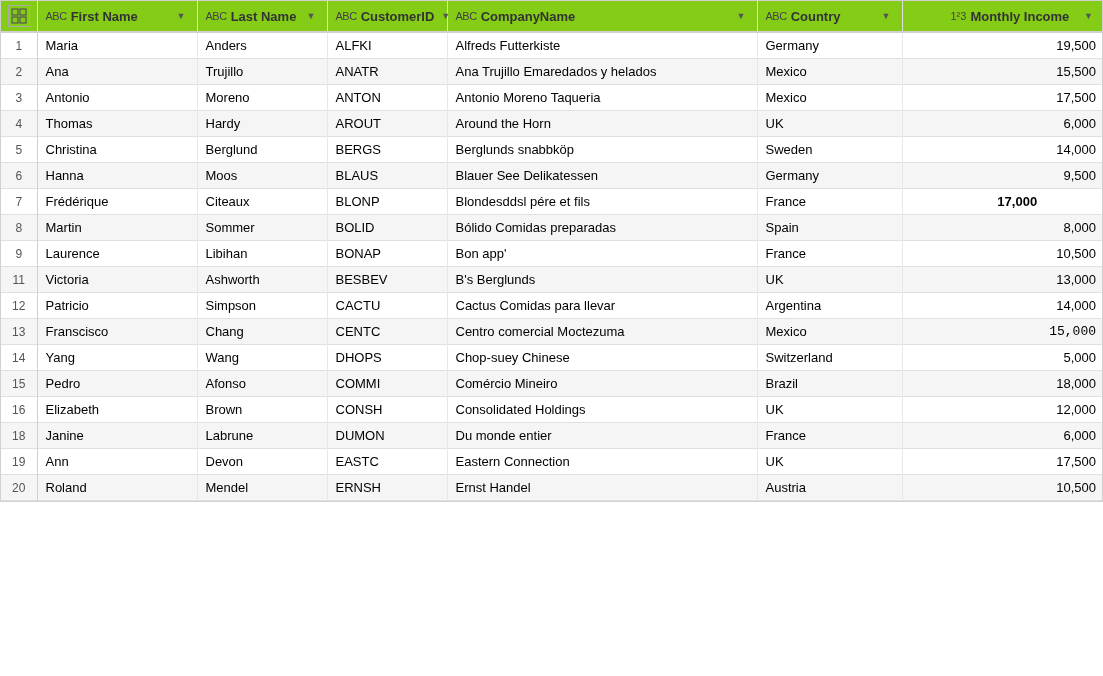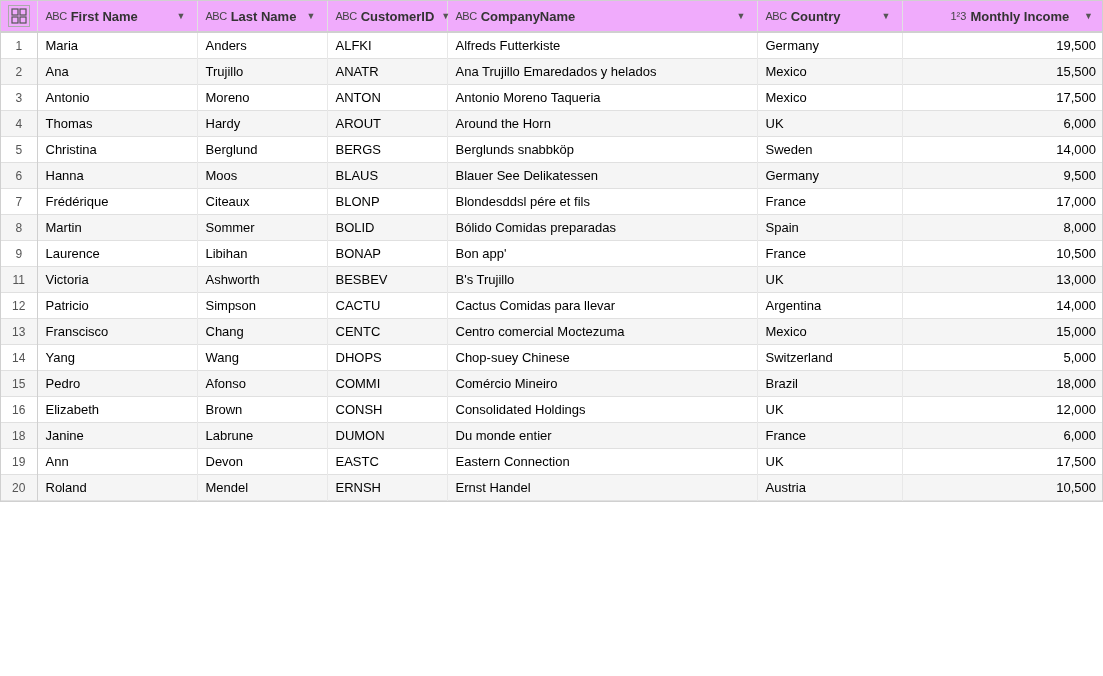--- a/index.html
+++ b/index.html
@@ -29,21 +29,21 @@
 
     colgroup col:nth-child(1) { width: 36px; }
     colgroup col:nth-child(2) { width: 160px; }
     colgroup col:nth-child(3) { width: 130px; }
     colgroup col:nth-child(4) { width: 120px; }
     colgroup col:nth-child(5) { width: 310px; }
     colgroup col:nth-child(6) { width: 145px; }
     colgroup col:nth-child(7) { width: 202px; }
 
     thead tr {
-      background: #f0abfc;
+      background: #84cc16;
       border-bottom: 2px solid #d0d0d0;
     }
 
     thead th {
       padding: 6px 8px;
       text-align: left;
       font-weight: 600;
       font-size: 13px;
       border-right: 1px solid #e0e0e0;
       white-space: nowrap;
@@ -285,21 +285,21 @@
           <td>Germany</td>
           <td style="text-align: right;">9,500</td>
         </tr>
         <tr>
           <td>7</td>
           <td>Frédérique</td>
           <td>Citeaux</td>
           <td>BLONP</td>
           <td>Blondesddsl pére et fils</td>
           <td>France</td>
-          <td style="text-align: right;">17,000</td>
+          <td style="text-align: center; font-weight: bold;">17,000</td>
         </tr>
         <tr>
           <td>8</td>
           <td>Martin</td>
           <td>Sommer</td>
           <td>BOLID</td>
           <td>Bólido Comidas preparadas</td>
           <td>Spain</td>
           <td style="text-align: right;">8,000</td>
         </tr>
@@ -310,41 +310,41 @@
           <td>BONAP</td>
           <td>Bon app'</td>
           <td>France</td>
           <td style="text-align: right;">10,500</td>
         </tr>
         <tr>
           <td>11</td>
           <td>Victoria</td>
           <td>Ashworth</td>
           <td>BESBEV</td>
-          <td>B's Trujillo</td>
+          <td>B's Berglunds</td>
           <td>UK</td>
           <td style="text-align: right;">13,000</td>
         </tr>
         <tr>
           <td>12</td>
           <td>Patricio</td>
           <td>Simpson</td>
           <td>CACTU</td>
           <td>Cactus Comidas para llevar</td>
           <td>Argentina</td>
           <td style="text-align: right;">14,000</td>
         </tr>
         <tr>
           <td>13</td>
           <td>Franscisco</td>
           <td>Chang</td>
           <td>CENTC</td>
           <td>Centro comercial Moctezuma</td>
           <td>Mexico</td>
-          <td style="text-align: right;">15,000</td>
+          <td style="text-align: right; font-family: Liberation Mono, monospace;">15,000</td>
         </tr>
         <tr>
           <td>14</td>
           <td>Yang</td>
           <td>Wang</td>
           <td>DHOPS</td>
           <td>Chop-suey Chinese</td>
           <td>Switzerland</td>
           <td style="text-align: right;">5,000</td>
         </tr>

